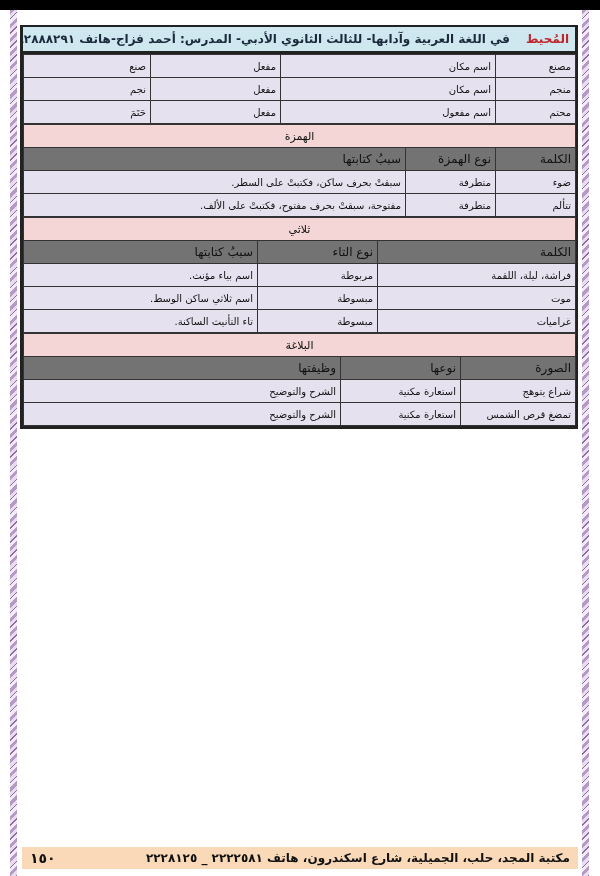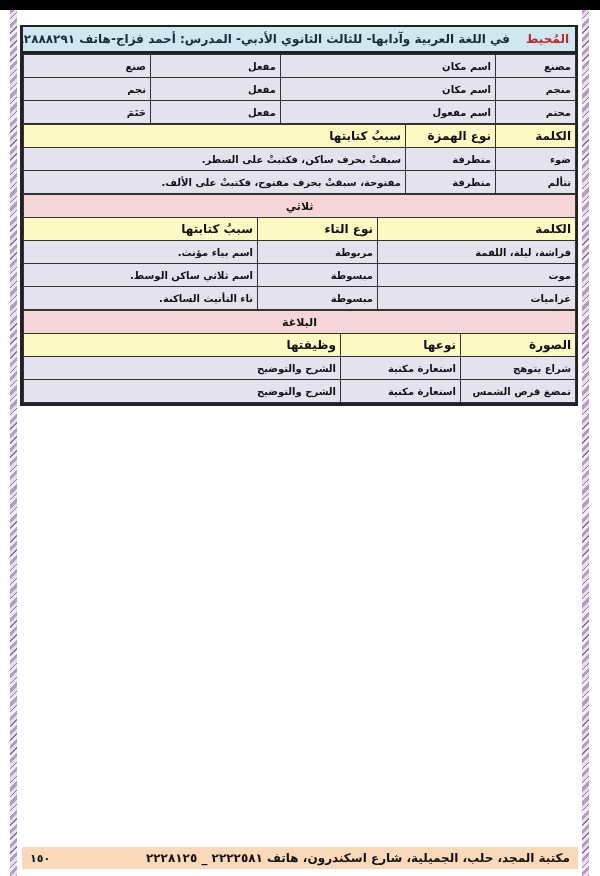--- a/index.html
+++ b/index.html
@@ -6,26 +6,26 @@
   body { width:600px; height:876px; background:#ffffff; position:relative; overflow:hidden; font-family:"DejaVu Sans", sans-serif; }
   .topbar { position:absolute; left:0; top:0; width:600px; height:10px; background:#000; }
   .border-l, .border-r { position:absolute; top:10px; width:7px; height:866px;
     background: repeating-linear-gradient(135deg, #b49ac4 0 3px, #e8dcef 3px 6px, #8a6ca0 6px 7px, #f2eaf6 7px 10px); }
   .border-l { left:10px; }
   .border-r { left:582px; }
   .sheet { position:absolute; left:20px; top:25px; width:558px; border:3px solid #222; border-top:2px solid #222; background:#fff; box-sizing:border-box; }
   .title { height:24px; background:#cfe8f0; border-bottom:3px solid #222; direction:rtl; display:flex; align-items:center; padding:0 6px; font-size:12px; font-weight:bold; color:#1a2a3a; white-space:nowrap; overflow:hidden; }
   .title .brand { color:#c0262d; margin-left:16px; }
   table { width:100%; border-collapse:collapse; direction:rtl; table-layout:fixed; }
-  td { border:1px solid #333; font-size:10px; font-weight:bold; color:#111; padding:0 4px; height:22px; text-align:right; white-space:nowrap; overflow:hidden;margin-top:46px; }
+  td { border:1px solid #333; font-size:10px; font-weight:normal; color:#111; padding:0 4px; height:22px; text-align:right; white-space:nowrap; overflow:hidden;margin-top:46px; }
   tr.row td { background:#e6e1ef; }
   tr.sec td { background:#f4d6d6; text-align:center; font-size:11px; }
-  tr.hdr td { background:#fef9c3; font-size:12px; }
+  tr.hdr td { background:#737373; font-size:12px; }
   .footer { position:absolute; left:22px; top:847px; width:556px; height:22px; background:#f9d9b8; direction:rtl; display:flex; align-items:center; justify-content:space-between; padding:0 8px; box-sizing:border-box; font-size:12px; font-weight:bold; color:#111; }
-  .footer .pg { font-size:11px; }
+  .footer .pg { font-size:14px; }
 </style>
 </head>
 <body>
 
 <div class="topbar"></div>
 <div class="border-l"></div>
 <div class="border-r"></div>
 
 <div class="sheet">
   <div class="title">
@@ -62,20 +62,23 @@
   </tbody>
     </table>
 
   <table>
     <colgroup>
         <col style="width:80px">
         <col style="width:90px">
         <col style="width:382px">
       </colgroup>
     <tbody>
+        <tr class="sec">
+          <td colspan="3">الهمزة</td>
+        </tr>
     <tr class="hdr">
       <td>الكلمة</td>
       <td>نوع الهمزة</td>
       <td>سببُ كتابتها</td>
     </tr>
     <tr class="row">
       <td>ضوء</td>
       <td>متطرفة</td>
       <td>سبقتْ بحرف ساكن، فكتبتْ على السطر.</td>
     </tr>

